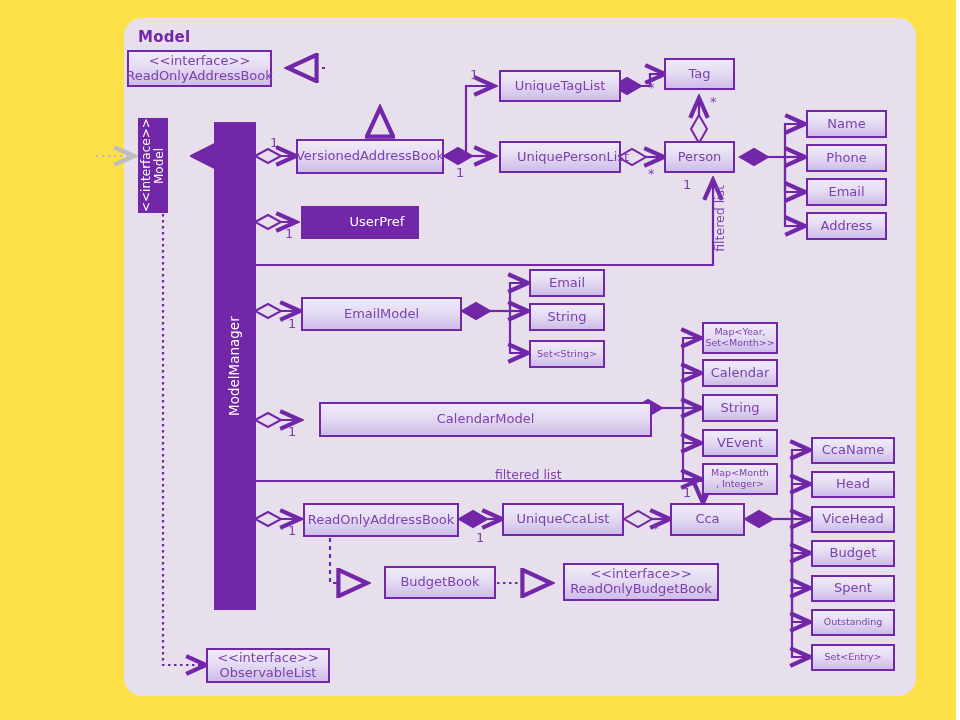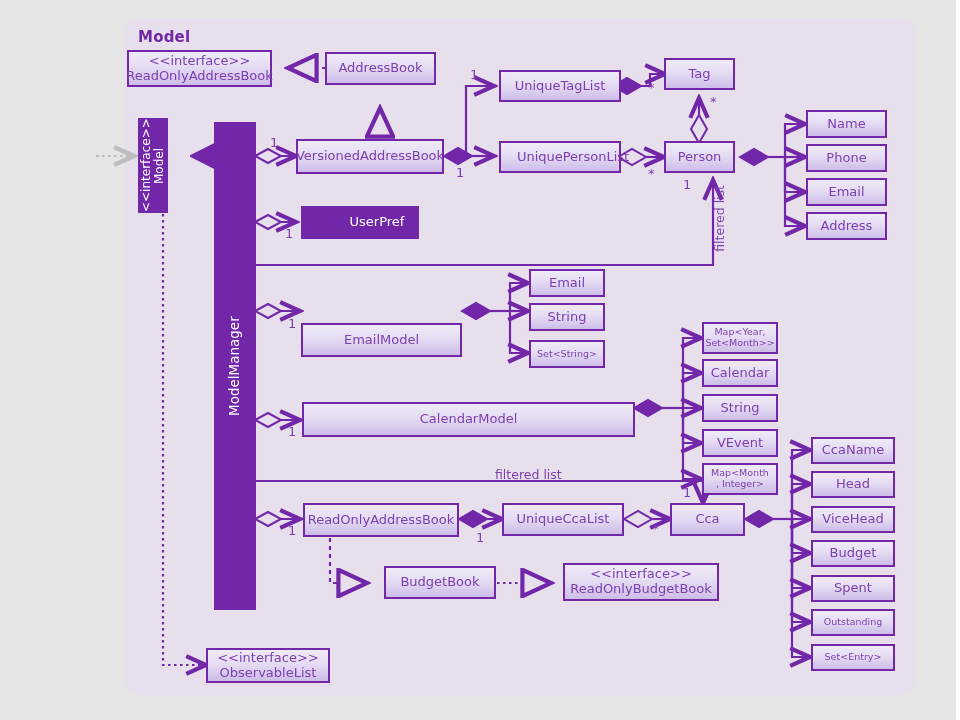--- a/index.html
+++ b/index.html
@@ -8,21 +8,21 @@
     background: #ffffff;
     width: 960px;
     height: 720px;
     overflow: hidden;
     font-family: "DejaVu Sans", "Liberation Sans", sans-serif;
   }
   #stage {
     position: relative;
     width: 956px;
     height: 720px;
-    background: #e5e5e5;
+    background: #fde047;
   }
   #panel {
     position: absolute;
     left: 124px;
     top: 18px;
     width: 792px;
     height: 678px;
     background: #e7e0ec;
     border-radius: 18px;
   }
@@ -234,21 +234,20 @@
       <path d="M792,519 L792,553 L810,553" fill="none" stroke="#7226a8" stroke-width="2.2" marker-end="url(#openArrow)"></path>
       <path d="M792,519 L792,588 L810,588" fill="none" stroke="#7226a8" stroke-width="2.2" marker-end="url(#openArrow)"></path>
       <path d="M792,519 L792,622 L810,622" fill="none" stroke="#7226a8" stroke-width="2.2" marker-end="url(#openArrow)"></path>
       <path d="M792,519 L792,657 L810,657" fill="none" stroke="#7226a8" stroke-width="2.2" marker-end="url(#openArrow)"></path>
     </g>
   </svg>
 
   <div class="node" style="left:127px; top:50px; width:145px; height:37px;">&lt;&lt;interface&gt;&gt;
 ReadOnlyAddressBook</div>
 
-  <div class="node" style="left:325px; top:52px; width:111px; height:33px;">AddressBook</div>
 
   <div class="node solid vert" style="left:138px; top:118px; width:30px; height:95px; font-size:12px;">&lt;&lt;interface&gt;&gt;
 Model</div>
 
   <div class="node solid vert" style="left:214px; top:122px; width:42px; height:488px; font-size:13.5px;">ModelManager</div>
 
   <div class="node" style="left:296px; top:139px; width:148px; height:35px;">VersionedAddressBook</div>
 
   <div class="node" style="left:499px; top:70px; width:122px; height:32px;">UniqueTagList</div>
 
@@ -258,27 +257,27 @@
 
   <div class="node" style="left:664px; top:141px; width:71px; height:32px;">Person</div>
 
   <div class="node" style="left:806px; top:110px; width:81px; height:28px;">Name</div>
   <div class="node" style="left:806px; top:144px; width:81px; height:28px;">Phone</div>
   <div class="node" style="left:806px; top:178px; width:81px; height:28px;">Email</div>
   <div class="node" style="left:806px; top:212px; width:81px; height:28px;text-align:right;">Address</div>
 
   <div class="node solid" style="left:301px; top:206px; width:118px; height:33px;padding-left:36px;">UserPref</div>
 
-  <div class="node" style="left:301px; top:297px; width:161px; height:34px;margin-top:26px;">EmailModel</div>
+  <div class="node" style="left:301px; top:297px; width:161px; height:34px;">EmailModel</div>
 
   <div class="node" style="left:529px; top:269px; width:76px; height:28px;">Email</div>
   <div class="node" style="left:529px; top:303px; width:76px; height:28px;">String</div>
   <div class="node small" style="left:529px; top:340px; width:76px; height:28px;">Set&lt;String&gt;</div>
 
-  <div class="node" style="left:302px; top:402px; width:333px; height:35px;">CalendarModel</div>
+  <div class="node" style="left:319px; top:402px; width:333px; height:35px;">CalendarModel</div>
 
   <div class="node small" style="left:702px; top:322px; width:76px; height:32px;">Map&lt;Year,
 Set&lt;Month&gt;&gt;</div>
   <div class="node" style="left:702px; top:359px; width:76px; height:28px;">Calendar</div>
   <div class="node" style="left:702px; top:394px; width:76px; height:28px;">String</div>
   <div class="node" style="left:702px; top:429px; width:76px; height:28px;">VEvent</div>
   <div class="node small" style="left:702px; top:463px; width:76px; height:32px;">Map&lt;Month
 , Integer&gt;</div>
 
   <div class="node" style="left:303px; top:503px; width:156px; height:34px;">ReadOnlyAddressBook</div>

